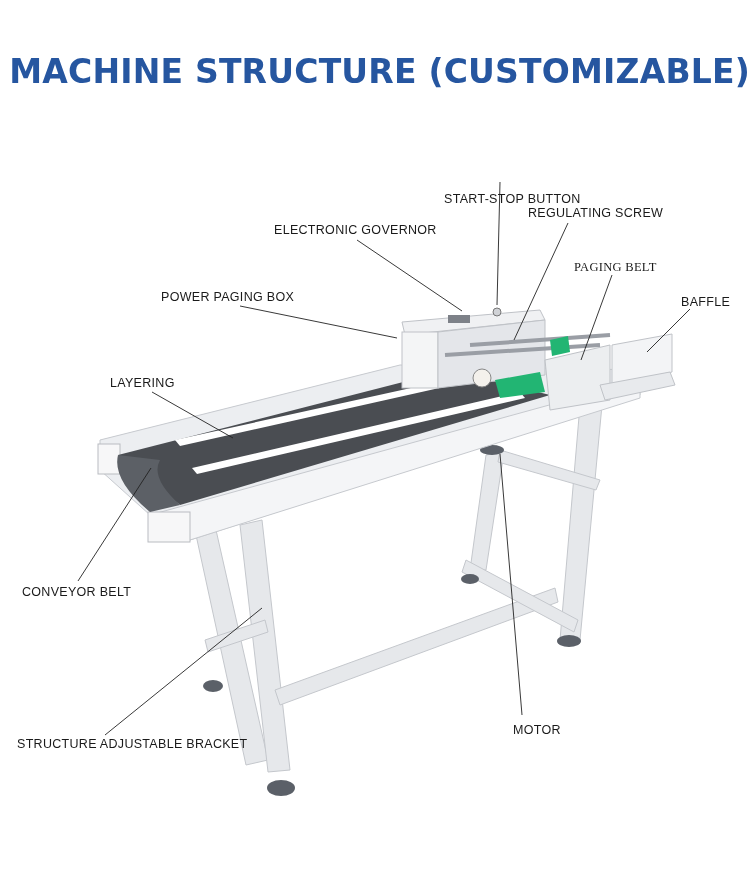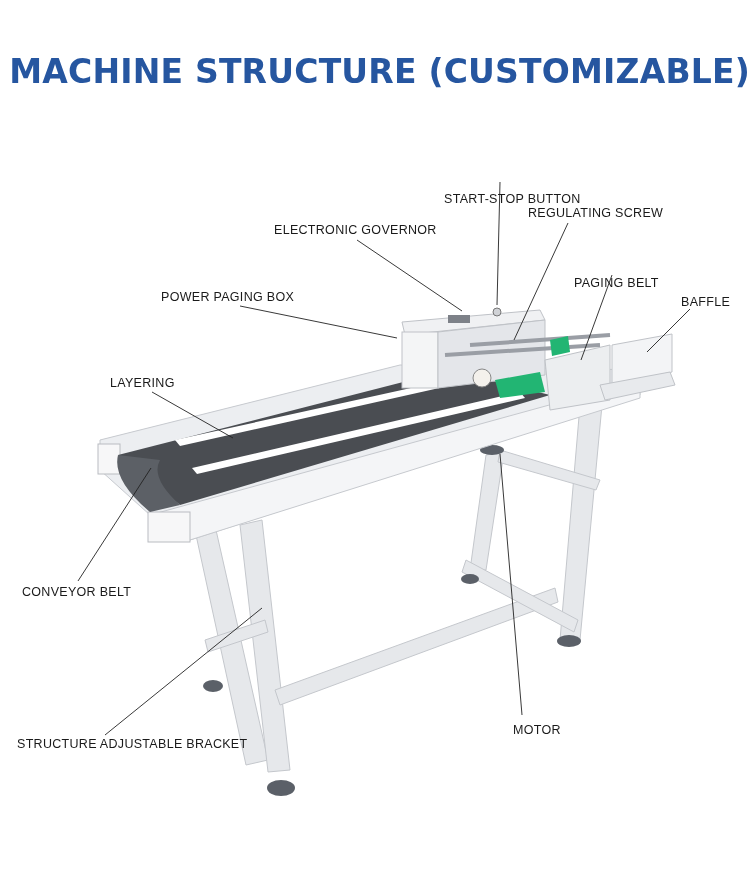--- a/index.html
+++ b/index.html
@@ -90,19 +90,19 @@
     <line x1="152" y1="392" x2="233" y2="438"></line>
     <line x1="78" y1="581" x2="151" y2="468"></line>
     <line x1="105" y1="735" x2="262" y2="608"></line>
     <line x1="500" y1="454" x2="522" y2="715"></line>
   </g>
 </svg>
 
 <div class="lbl" style="left:444px;top:162px;margin-top:30px;">START-STOP BUTTON</div>
 <div class="lbl" style="left:528px;top:206px;">REGULATING SCREW</div>
 <div class="lbl" style="left:274px;top:223px;">ELECTRONIC GOVERNOR</div>
-<div class="lbl" style="left:574px;top:276px;">PAGING BELT</div>
+<div class="lbl" style="left:574px;top:260px;font-family:Liberation Serif, serif;">PAGING BELT</div>
 <div class="lbl" style="left:161px;top:290px;">POWER PAGING BOX</div>
 <div class="lbl" style="left:681px;top:295px;">BAFFLE</div>
 <div class="lbl" style="left:110px;top:376px;">LAYERING</div>
 <div class="lbl" style="left:22px;top:585px;">CONVEYOR BELT</div>
 <div class="lbl" style="left:17px;top:737px;">STRUCTURE ADJUSTABLE BRACKET</div>
 <div class="lbl" style="left:513px;top:723px;">MOTOR</div>
 
 </body></html>

